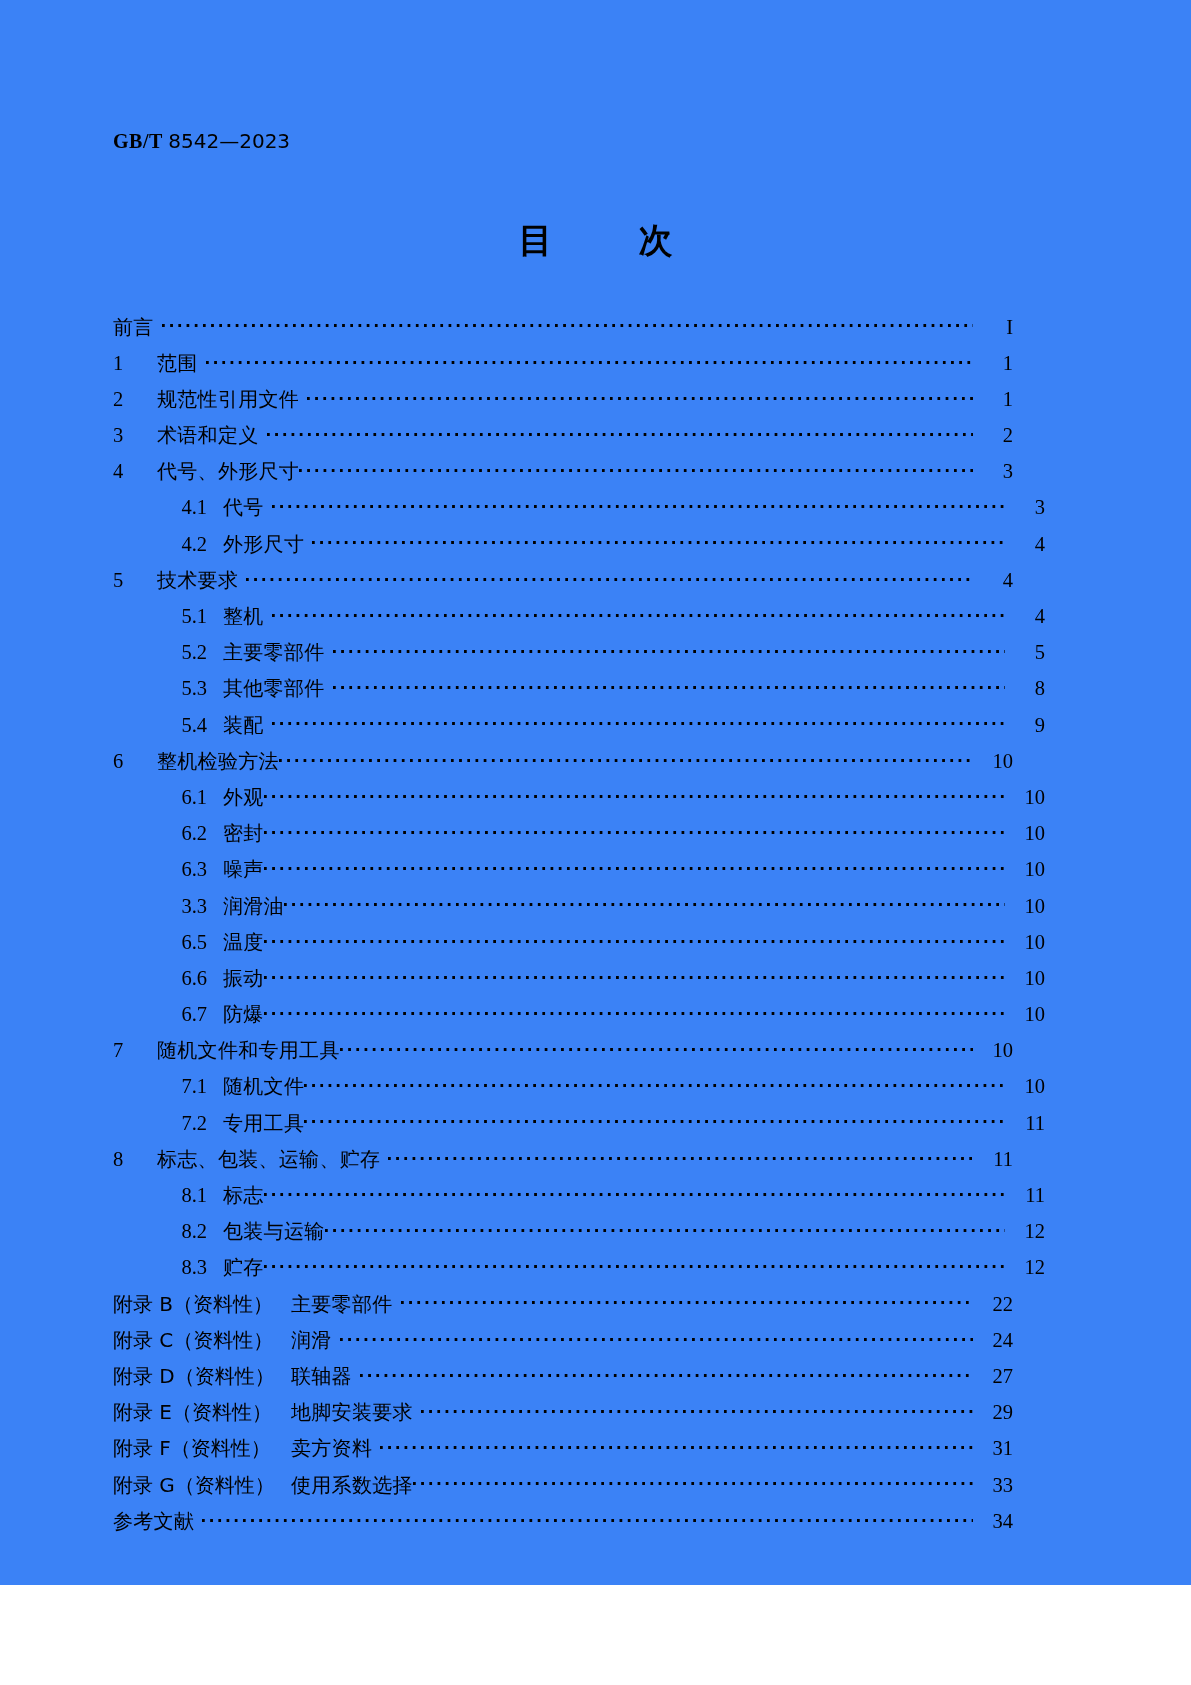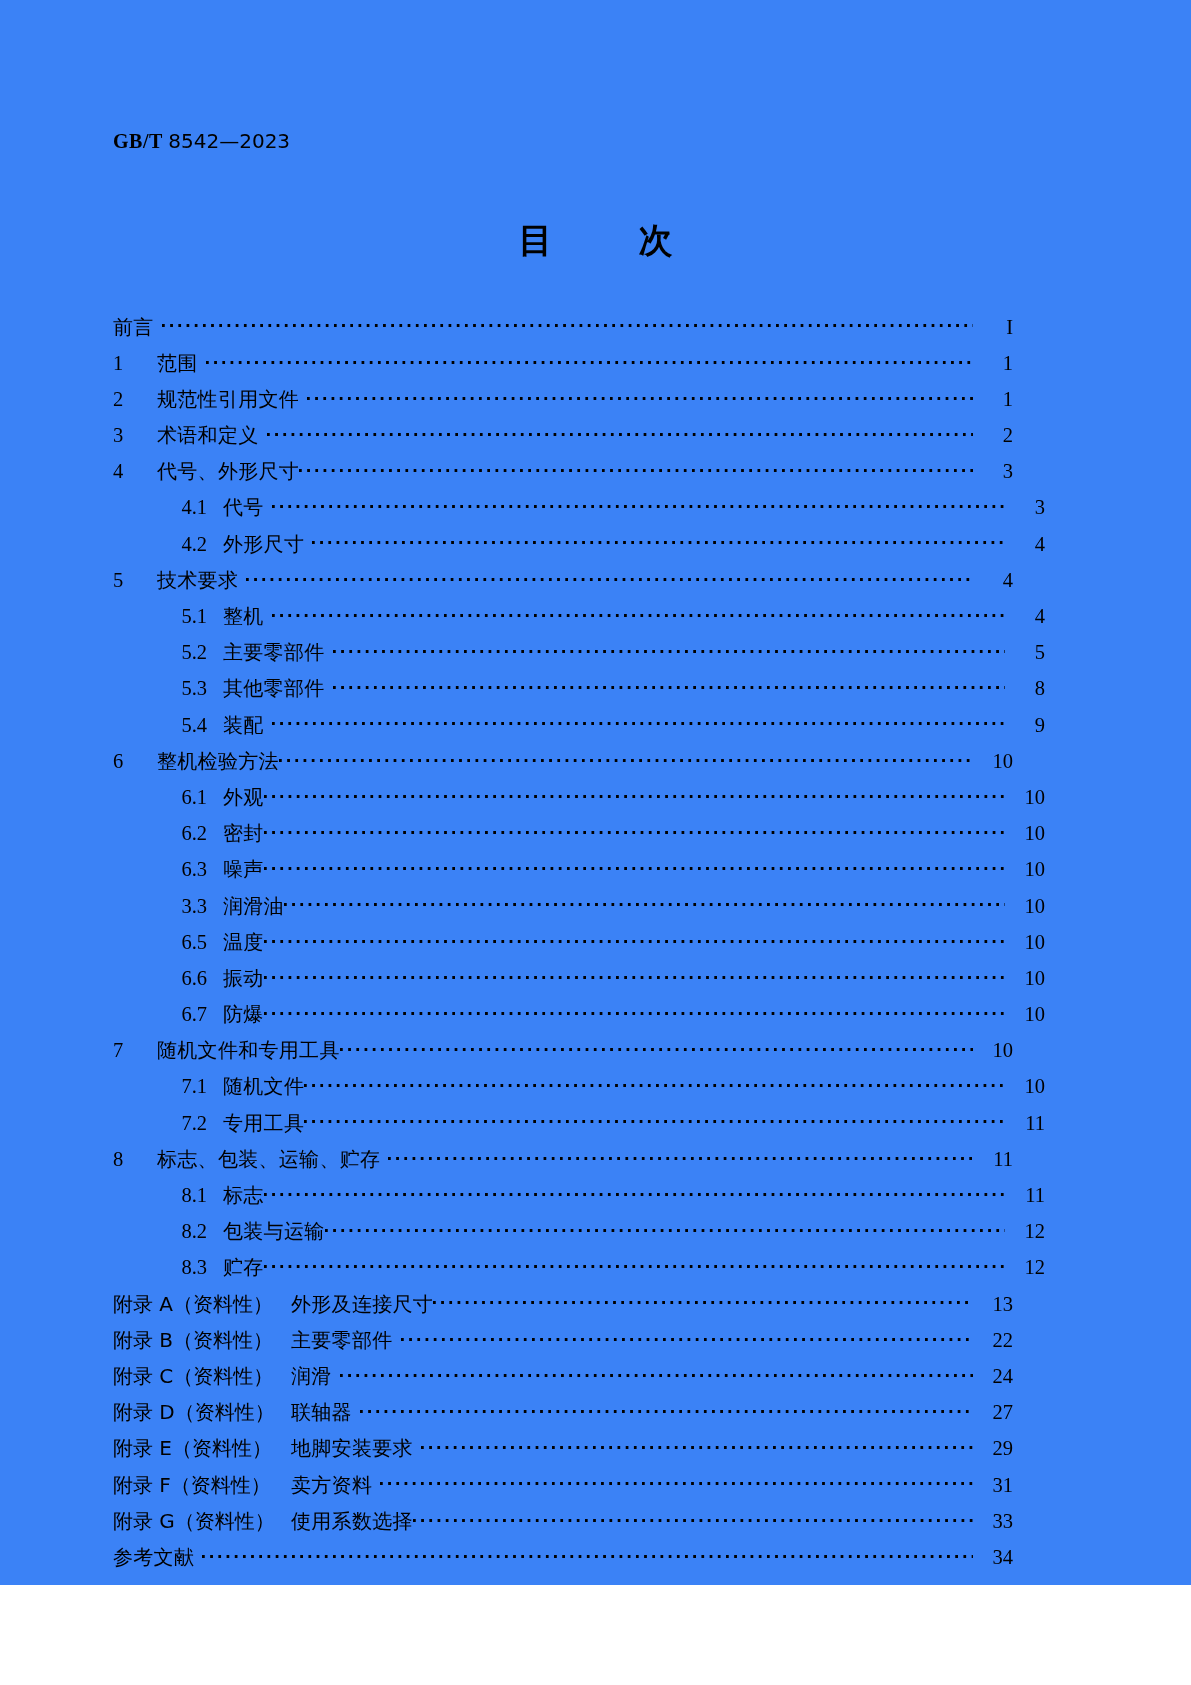--- a/index.html
+++ b/index.html
@@ -309,26 +309,20 @@
         <span class="toc-label">包装与运输</span>
         <span class="dots"></span>
         <span class="toc-page">12</span>
       </div>
       <div class="toc-row lvl2 tight">
         <span class="toc-num">8.3</span>
         <span class="toc-label">贮存</span>
         <span class="dots"></span>
         <span class="toc-page">12</span>
       </div>
-      <div class="toc-row appx tight">
-        <span class="toc-tag">附录 A（资料性）</span>
-        <span class="toc-label">外形及连接尺寸</span>
-        <span class="dots"></span>
-        <span class="toc-page">13</span>
-      </div>
       <div class="toc-row appx">
         <span class="toc-tag">附录 B（资料性）</span>
         <span class="toc-label">主要零部件</span>
         <span class="dots"></span>
         <span class="toc-page">22</span>
       </div>
       <div class="toc-row appx">
         <span class="toc-tag">附录 C（资料性）</span>
         <span class="toc-label">润滑</span>
         <span class="dots"></span>

